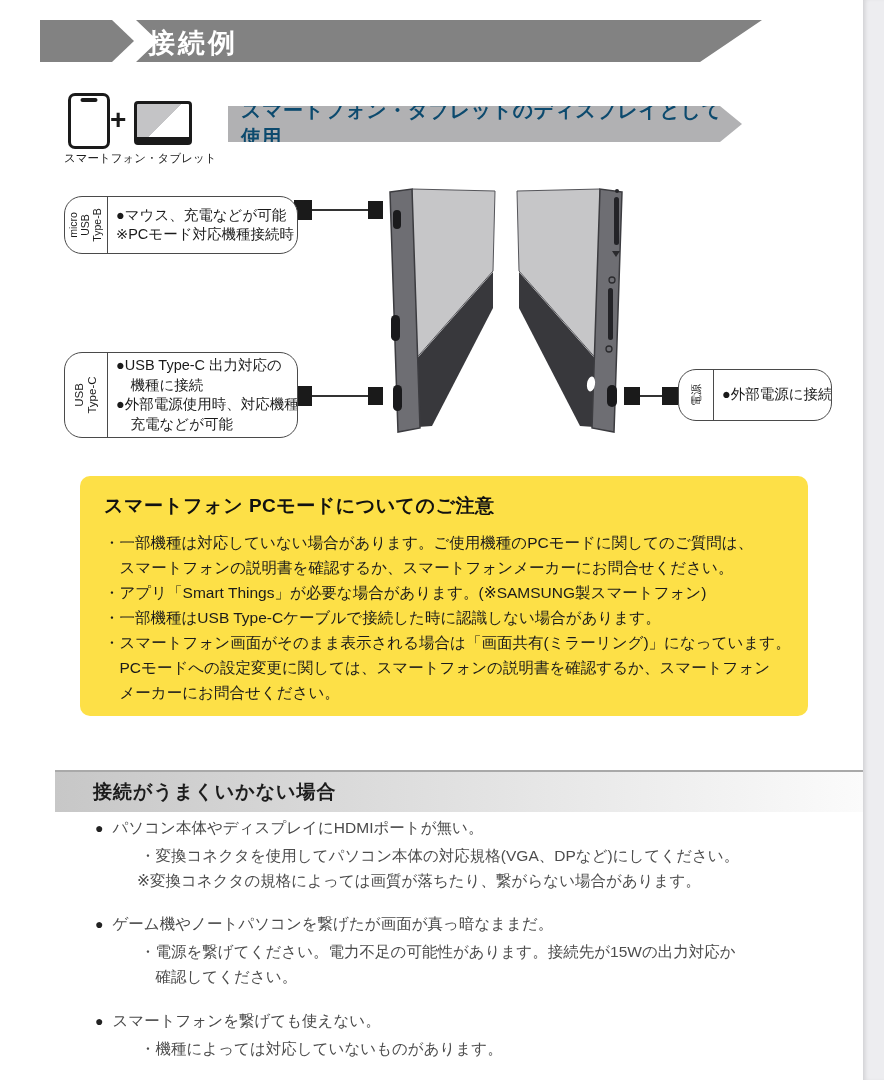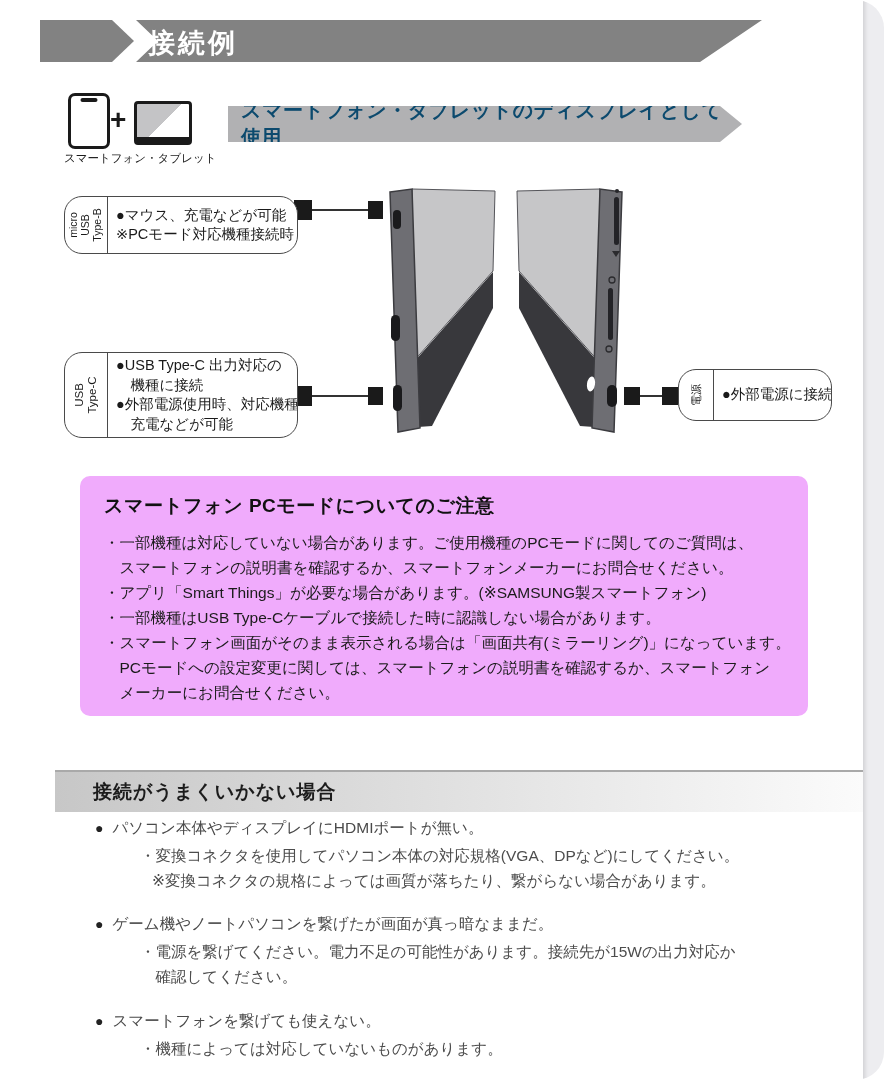--- a/index.html
+++ b/index.html
@@ -1,18 +1,18 @@
 <!DOCTYPE html>
 <html><head>
 <meta charset="utf-8">
 <style>
   html,body{margin:0;padding:0;background:#fff;}
   #page{
     position:relative;width:884px;height:1080px;background:#ffffff;overflow:hidden;
-    font-family:"Liberation Sans","DejaVu Sans",sans-serif;color:#1a1a1a;border-radius:28px;
+    font-family:"Liberation Sans","DejaVu Sans",sans-serif;color:#1a1a1a;
   }
   
   .hdr-svg{position:absolute;left:40px;top:20px;}
   .hdr-title{position:absolute;left:148px;top:25px;font-size:27px;font-weight:bold;color:#ffffff;letter-spacing:3px;}
   
   .phone{position:absolute;left:68px;top:93px;width:36px;height:50px;border:3px solid #1a1a1a;border-radius:7px;background:#fff;}
   .phone .notch{position:absolute;left:50%;top:2px;transform:translateX(-50%);width:17px;height:4px;background:#1a1a1a;border-radius:2px;}
   .plus{position:absolute;left:110px;top:104px;font-size:28px;font-weight:bold;color:#1a1a1a;}
   .tablet{position:absolute;left:134px;top:101px;width:52px;height:38px;border:3px solid #1a1a1a;border-radius:4px;
     background:linear-gradient(135deg,#c4c4c6 0%,#c4c4c6 49.5%,#ffffff 50%);}
@@ -28,35 +28,35 @@
   .dev-svg{position:absolute;left:360px;top:180px;}
   .callout{position:absolute;background:#fff;border:1.5px solid #4a4a4a;border-radius:18px;display:flex;overflow:hidden;}
   .vcell{position:relative;width:42px;border-right:1.5px solid #4a4a4a;flex:0 0 42px;}
   .vrot{position:absolute;top:50%;left:50%;transform:translate(-50%,-50%) rotate(-90deg);
     font-size:10.5px;line-height:1.12;color:#1a1a1a;text-align:center;white-space:nowrap;}
   .ccell{flex:1;display:flex;flex-direction:column;justify-content:center;padding:3px 8px;}
   .ccell div{font-size:14.5px;line-height:19.5px;color:#1a1a1a;white-space:pre;}
   .plug{position:absolute;background:#1a1a1a;}
   .cable{position:absolute;height:2px;background:#333;}
   
-  .notice{position:absolute;left:80px;top:476px;width:728px;height:240px;background:#f0abfc;border-radius:10px;
+  .notice{position:absolute;left:80px;top:476px;width:728px;height:240px;background:#fde047;border-radius:10px;
     padding:17px 24px;box-sizing:border-box;}
   .notice .ttl{font-size:19px;font-weight:bold;color:#111;margin-bottom:11px;letter-spacing:0.5px;}
   .notice .ln{font-size:15.5px;line-height:25px;color:#1b1b1b;white-space:pre;}
   
   .tr-head{position:absolute;left:55px;top:770px;width:871px;height:40px;
     border-top:2px solid #a9a9a9;
     background:linear-gradient(90deg,#c7c7c7 0%,#e6e6e6 55%,#ffffff 100%);
     display:flex;align-items:center;}
   .tr-head span{font-size:19px;font-weight:bold;color:#1c1c1c;padding-left:38px;letter-spacing:1px;}
   .tr-item{position:absolute;left:95px;right:50px;}
   .tr-problem{display:flex;align-items:baseline;font-size:15.5px;color:#4a4a4a;}
   .tr-problem .blt{margin-right:9px;font-size:14px;color:#222;}
   .tr-detail{margin-left:45px;font-size:15.5px;line-height:24.5px;color:#4d4d4d;white-space:pre;margin-top:5px;}
-  .tr-detail.sub2{margin-left:57px;margin-top:0;}
+  .tr-detail.sub2{margin-left:42px;margin-top:0;}
   
   .edge-strip{position:absolute;right:0;top:0;bottom:0;width:21px;background:#ededf0;
     box-shadow:inset 4px 0 4px -2px rgba(0,0,0,0.12);}
 </style>
 </head>
 <body>
 
 <div id="page">
 
   <svg class="hdr-svg" width="724" height="42" viewBox="0 0 724 42">

